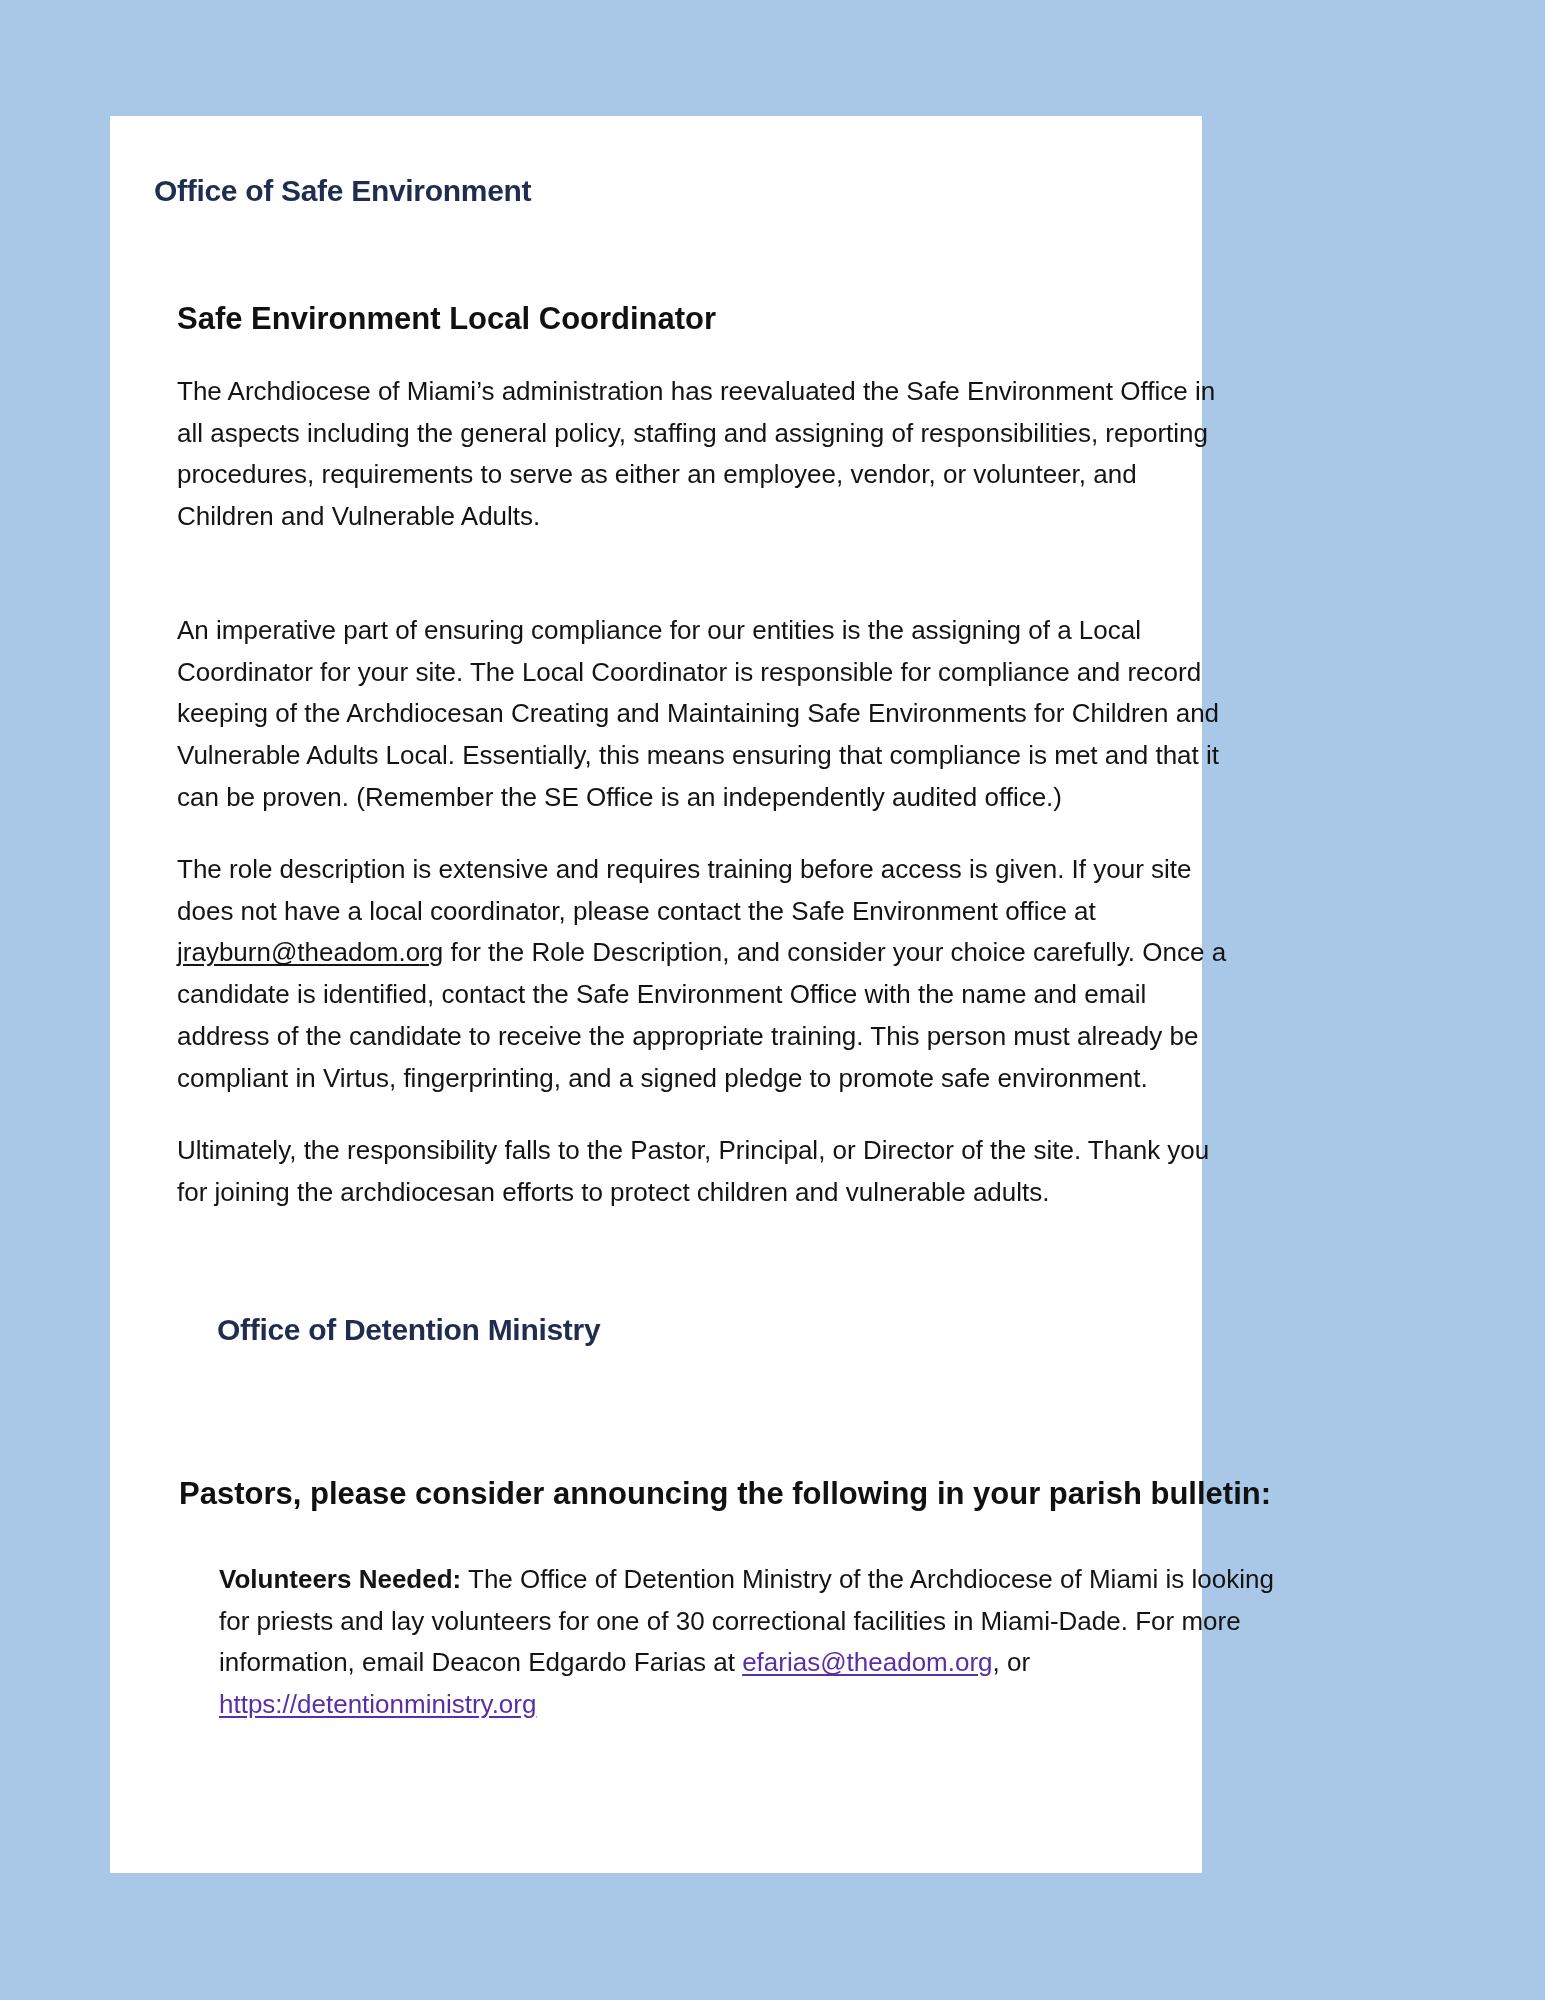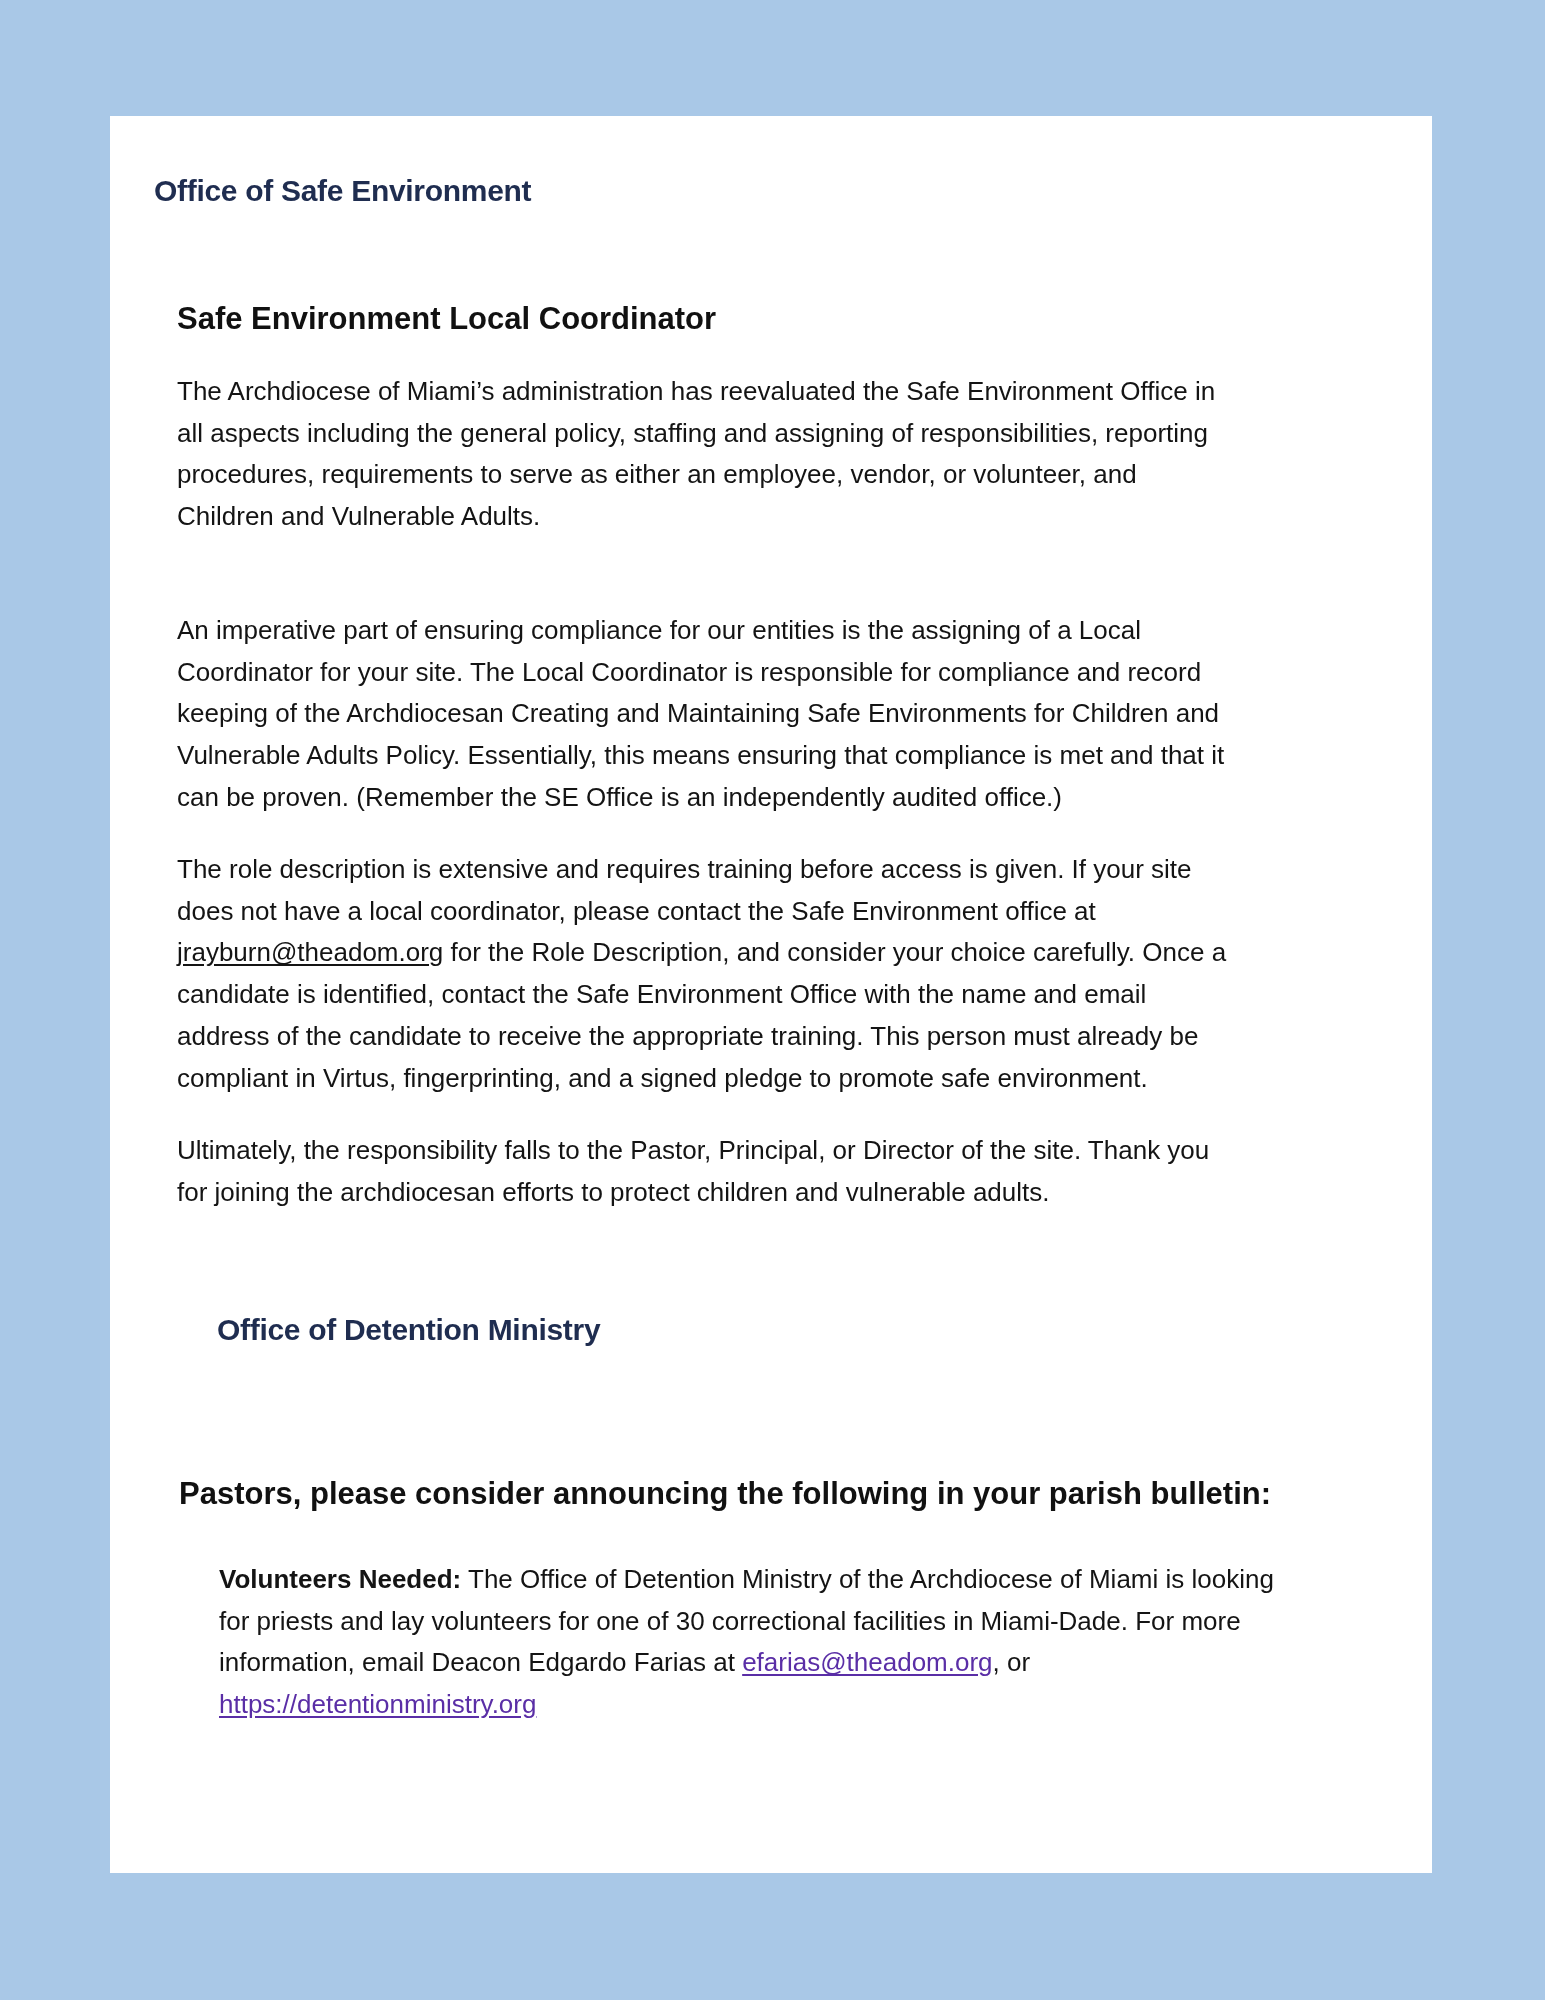--- a/index.html
+++ b/index.html
@@ -7,21 +7,21 @@
     width: 1545px; height: 2000px;
     background: #a9c8e7;
     position: relative;
     overflow: hidden;
     font-family: "Liberation Sans", "DejaVu Sans", sans-serif;
     color: #111;
   }
   .card {
     position: absolute;
     left: 110px; top: 116px;
-    width: 1322px; height: 1757px;
+    width: 1092px; height: 1757px;
     background: #ffffff;
   }
   .h-office {
     position: absolute;
     font-family: "Liberation Sans", sans-serif;
     font-weight: bold;
     color: #1f2d50;
     font-size: 30px;
     letter-spacing: -0.3px;
     margin: 0;
@@ -62,21 +62,21 @@
     <span class="line">The Archdiocese of Miami’s administration has reevaluated the Safe Environment Office in</span>
     <span class="line">all aspects including the general policy, staffing and assigning of responsibilities, reporting</span>
     <span class="line">procedures, requirements to serve as either an employee, vendor, or volunteer, and</span>
     <span class="line">Children and Vulnerable Adults.</span>
   </p>
 
   <p class="para" style="top:494px;">
     <span class="line">An imperative part of ensuring compliance for our entities is the assigning of a Local</span>
     <span class="line">Coordinator for your site. The Local Coordinator is responsible for compliance and record</span>
     <span class="line">keeping of the Archdiocesan Creating and Maintaining Safe Environments for Children and</span>
-    <span class="line">Vulnerable Adults Policy. Essentially, this means ensuring that compliance is met and that it</span>
+    <span class="line">Vulnerable Adults Local. Essentially, this means ensuring that compliance is met and that it</span>
     <span class="line">can be proven. (Remember the SE Office is an independently audited office.)</span>
   </p>
 
   <p class="para" style="top:733px;">
     <span class="line">The role description is extensive and requires training before access is given. If your site</span>
     <span class="line">does not have a local coordinator, please contact the Safe Environment office at</span>
     <span class="line"><a class="email-black" href="#">jrayburn@theadom.org</a><span> for the Role Description, and consider your choice carefully. Once a</span></span>
     <span class="line">candidate is identified, contact the Safe Environment Office with the name and email</span>
     <span class="line">address of the candidate to receive the appropriate training. This person must already be</span>
     <span class="line">compliant in Virtus, fingerprinting, and a signed pledge to promote safe environment.</span>

